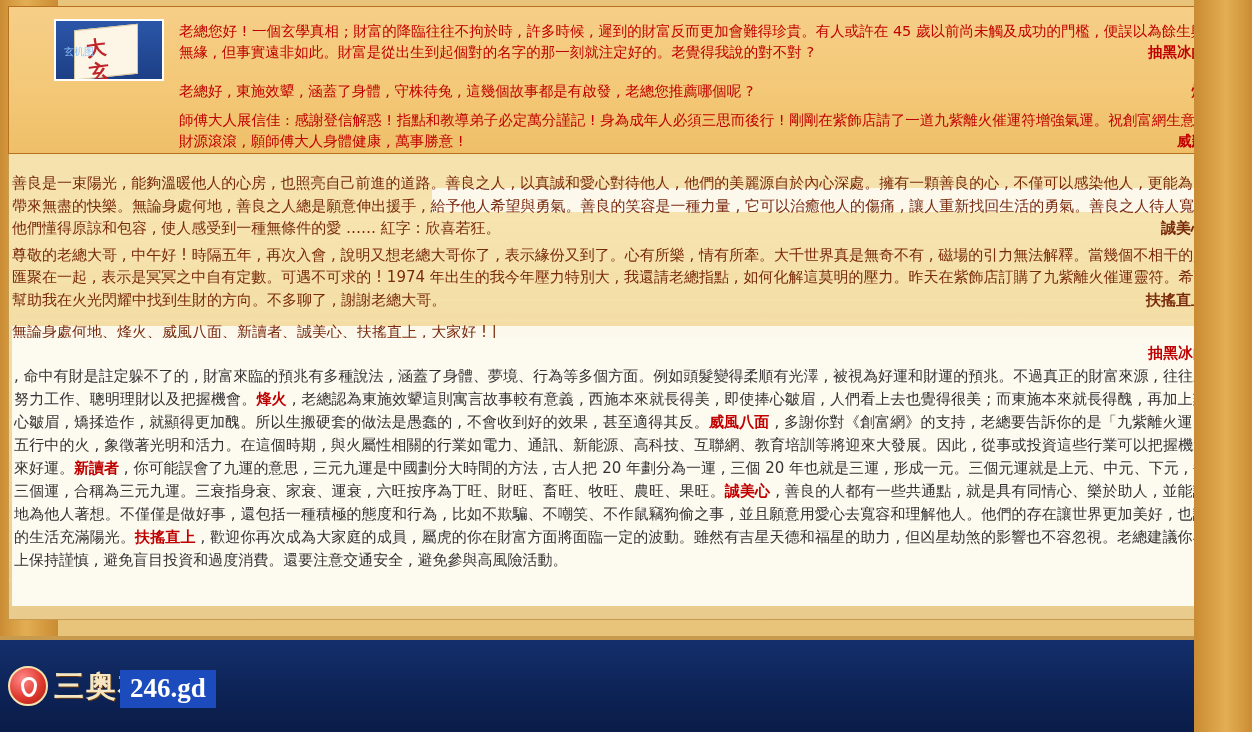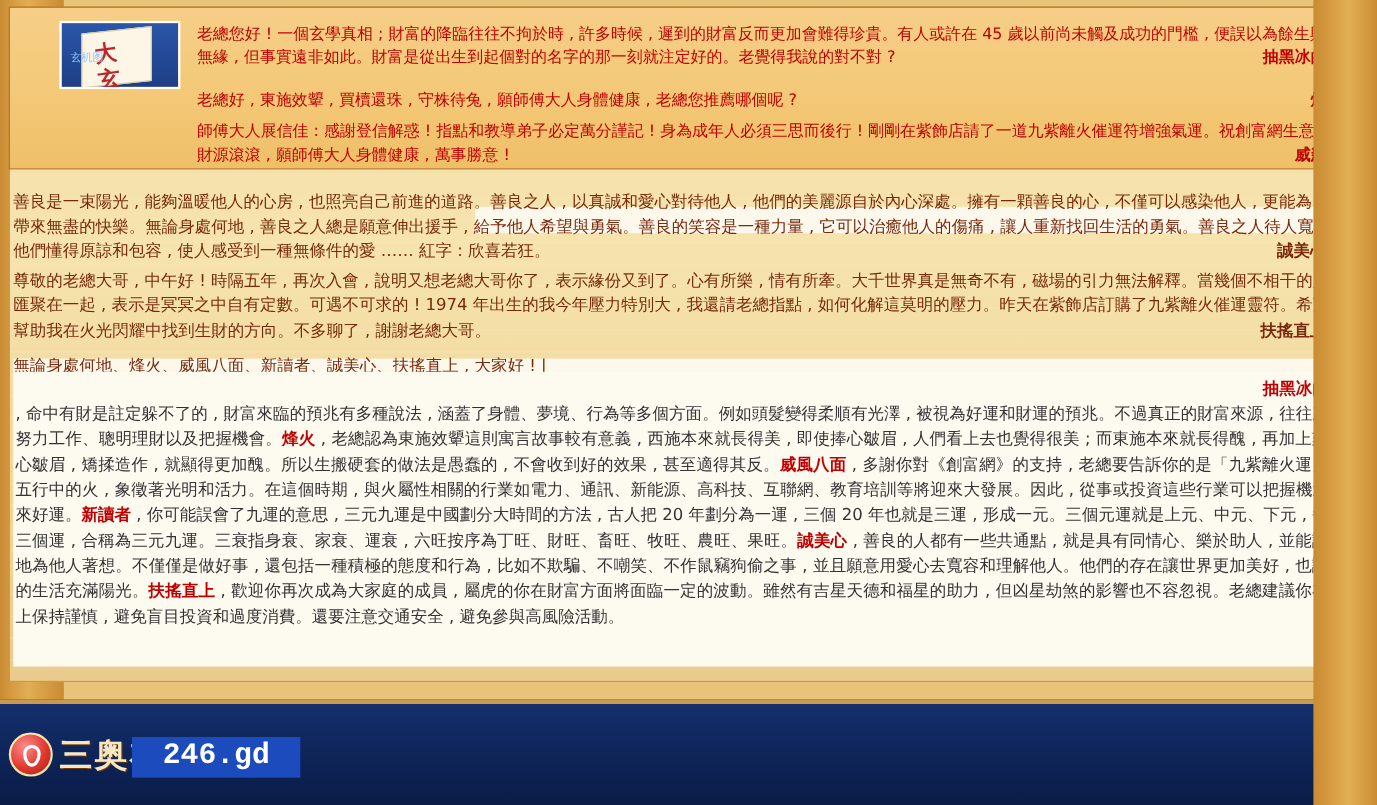--- a/index.html
+++ b/index.html
@@ -184,26 +184,26 @@
     color: #f4e7c2;
     font-size: 30px;
     font-weight: bold;
     letter-spacing: 2px;
     font-family: "DejaVu Sans", sans-serif;
     text-shadow: 1px 1px 0 #6b3a10;
   }
   .logo-badge {
     position: absolute;
     left: 120px; top: 670px;
-    padding: 3px 28px 4px;
+    padding: 3px 10px 4px;
     background: #1b4bbd;
     color: #ffffff;
     font-size: 27px;
     font-weight: bold;
-    font-family: Liberation Mono, monospace;
+    font-family: Liberation Serif, serif;
     letter-spacing: 0px;
   }
 </style>
 </head>
 <body>
 
 <div class="page">
 
   <div class="paper"></div>
 
@@ -213,21 +213,21 @@
       <div class="red">大玄机</div>
       <div class="blue">玄机图</div>
     </div>
 
     <div class="msg m1">
       <span>老總您好 ! 一個玄學真相 ; 財富的降臨往往不拘於時 , 許多時候 , 遲到的財富反而更加會難得珍貴。有人或許在 45 歲以前尚未觸及成功的門檻 , 便誤以為餘生與財富無緣 , 但事實遠非如此。財富是從出生到起個對的名字的那一刻就注定好的。老覺得我說的對不對 ?</span>
       <span class="sig">抽黑冰的九妹</span>
     </div>
 
     <div class="msg m2">
-      <span>老總好 , 東施效顰 , 買櫝還珠 , 守株待兔 , 願師傅大人身體健康 , 老總您推薦哪個呢 ?</span>
+      <span>老總好 , 東施效顰 , 涵蓋了身體 , 守株待兔 , 這幾個故事都是有啟發 , 老總您推薦哪個呢 ?</span>
       <span class="sig">烽火敬</span>
     </div>
 
     <div class="msg m3">
       <span>師傅大人展信佳 : 感謝登信解惑 ! 指點和教導弟子必定萬分謹記 ! 身為成年人必須三思而後行 ! 剛剛在紫飾店請了一道九紫離火催運符增強氣運。祝創富網生意興隆 , 財源滾滾 , 願師傅大人身體健康 , 萬事勝意 !</span>
       <span class="sig">威風八面</span>
     </div>
 
     <div class="msg m3b">
       <span class="sig">新讀者</span>

